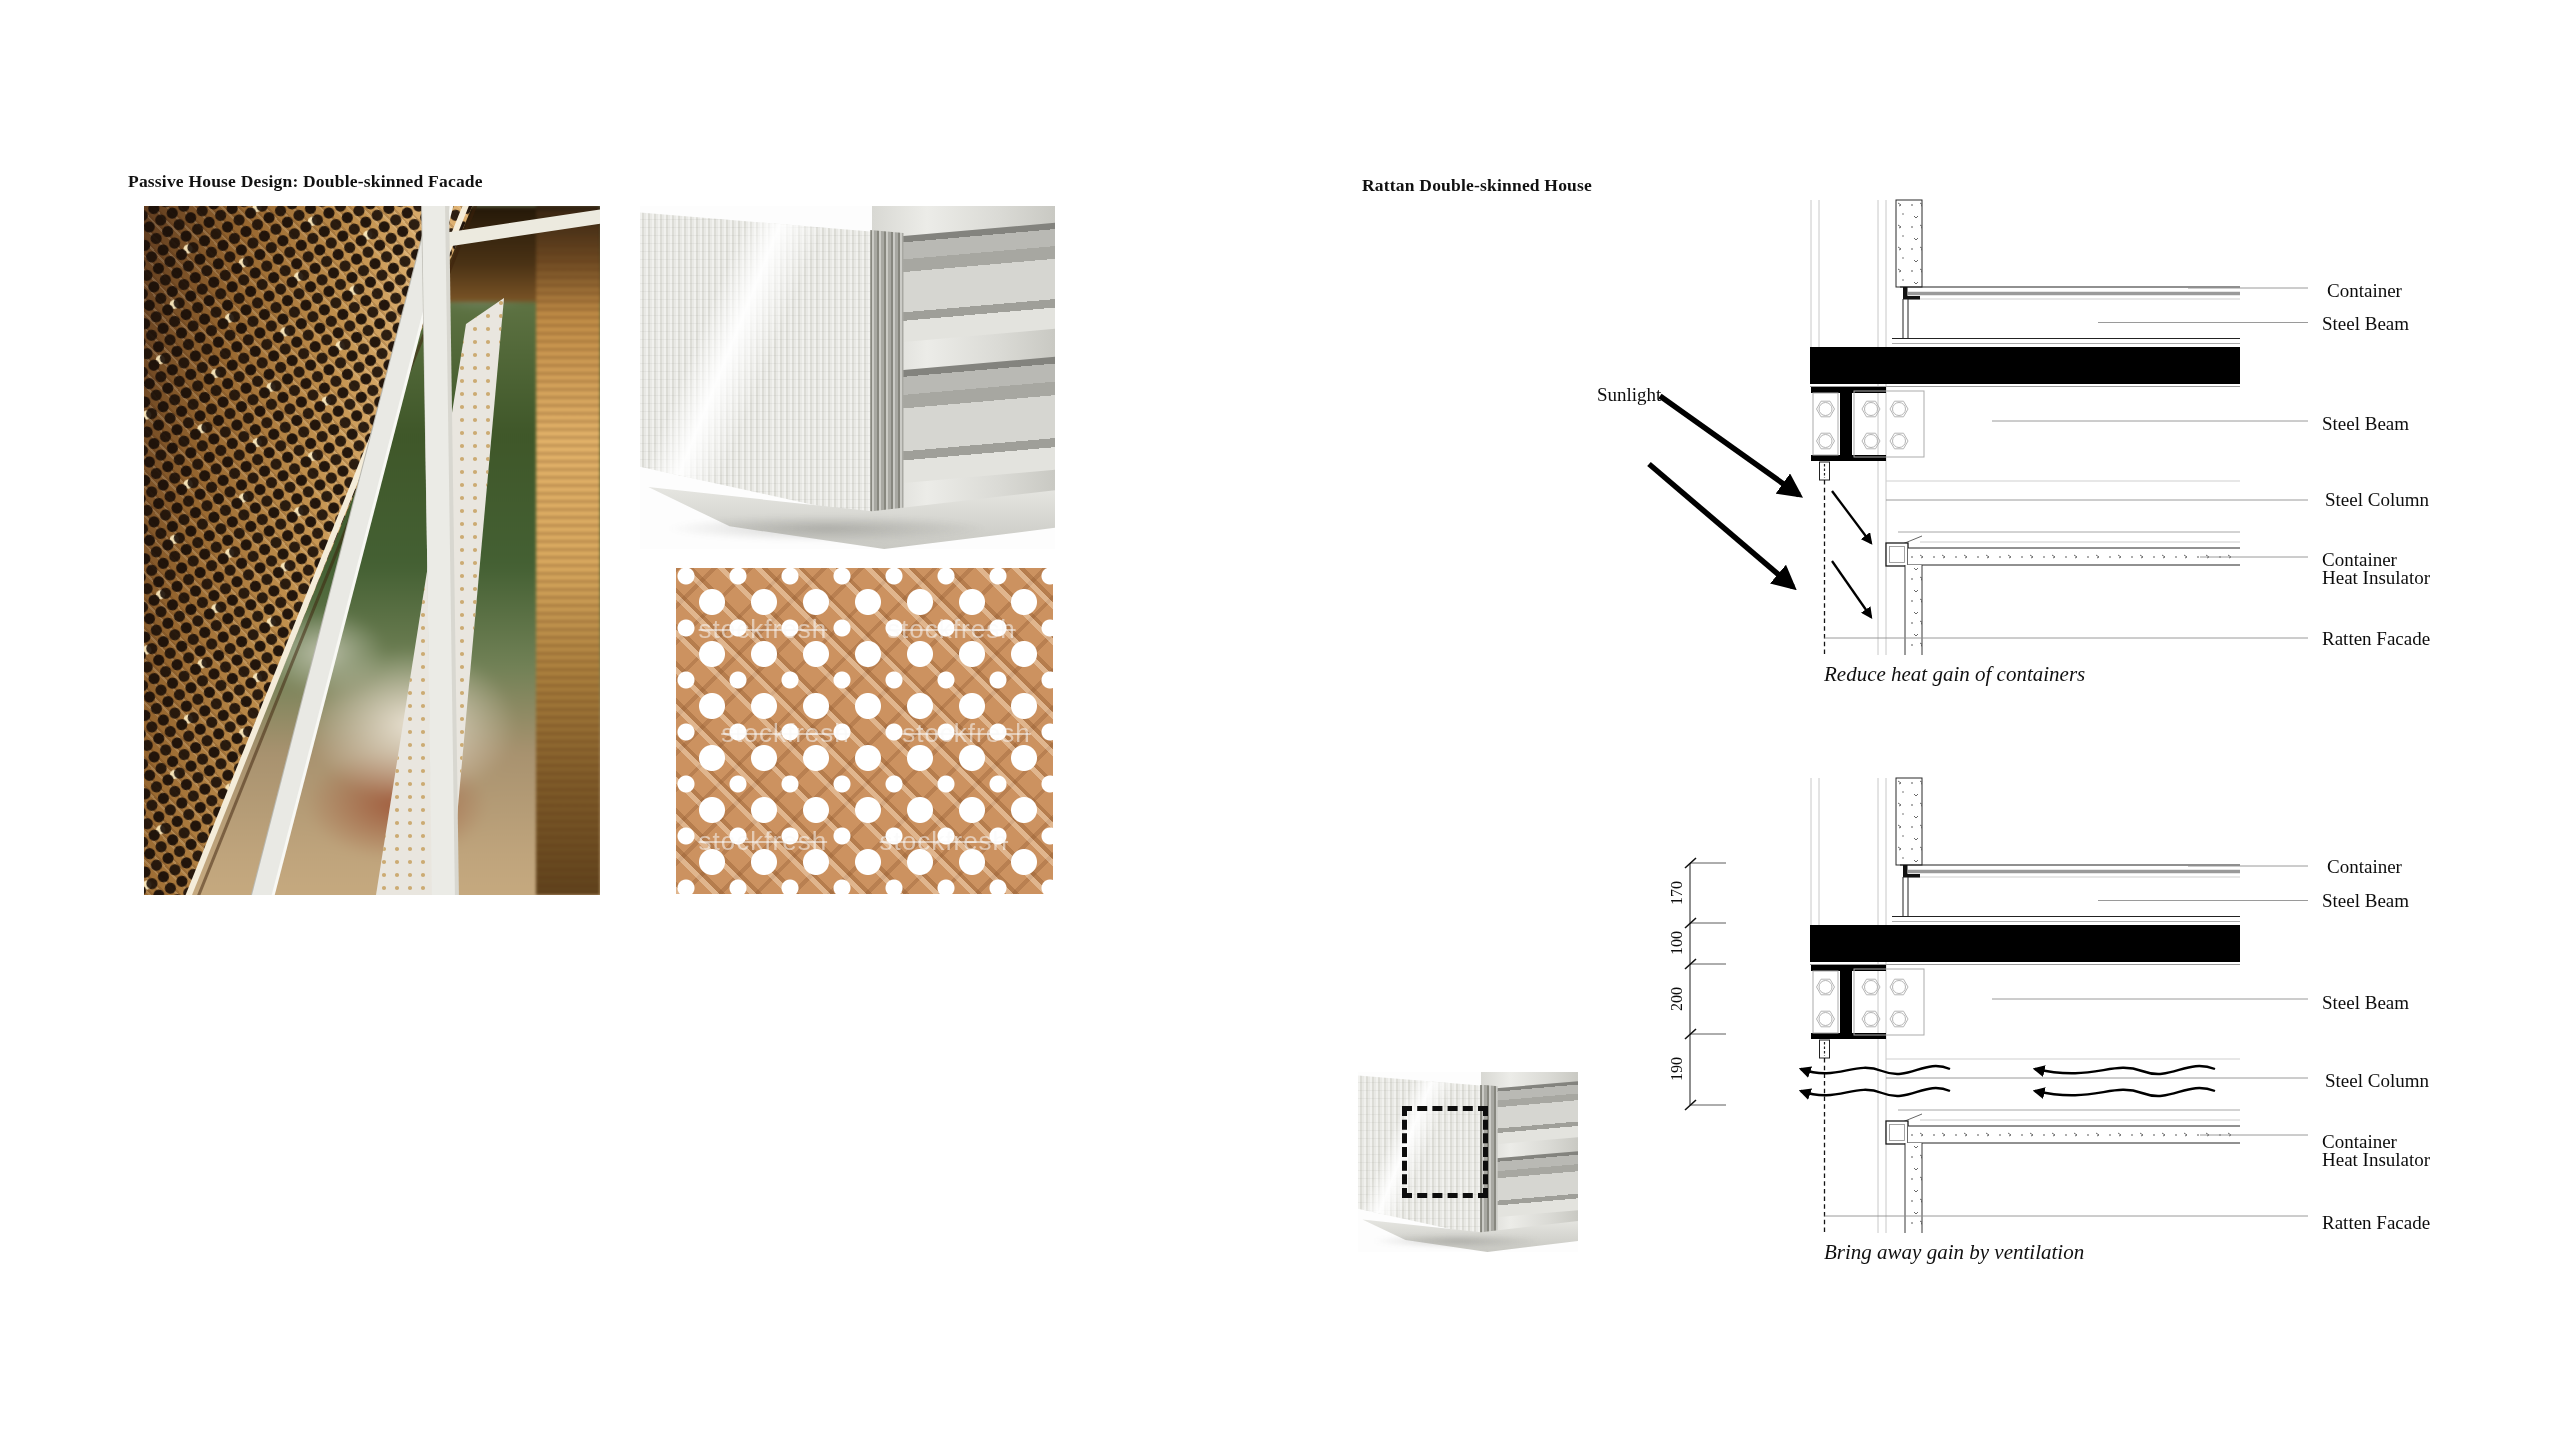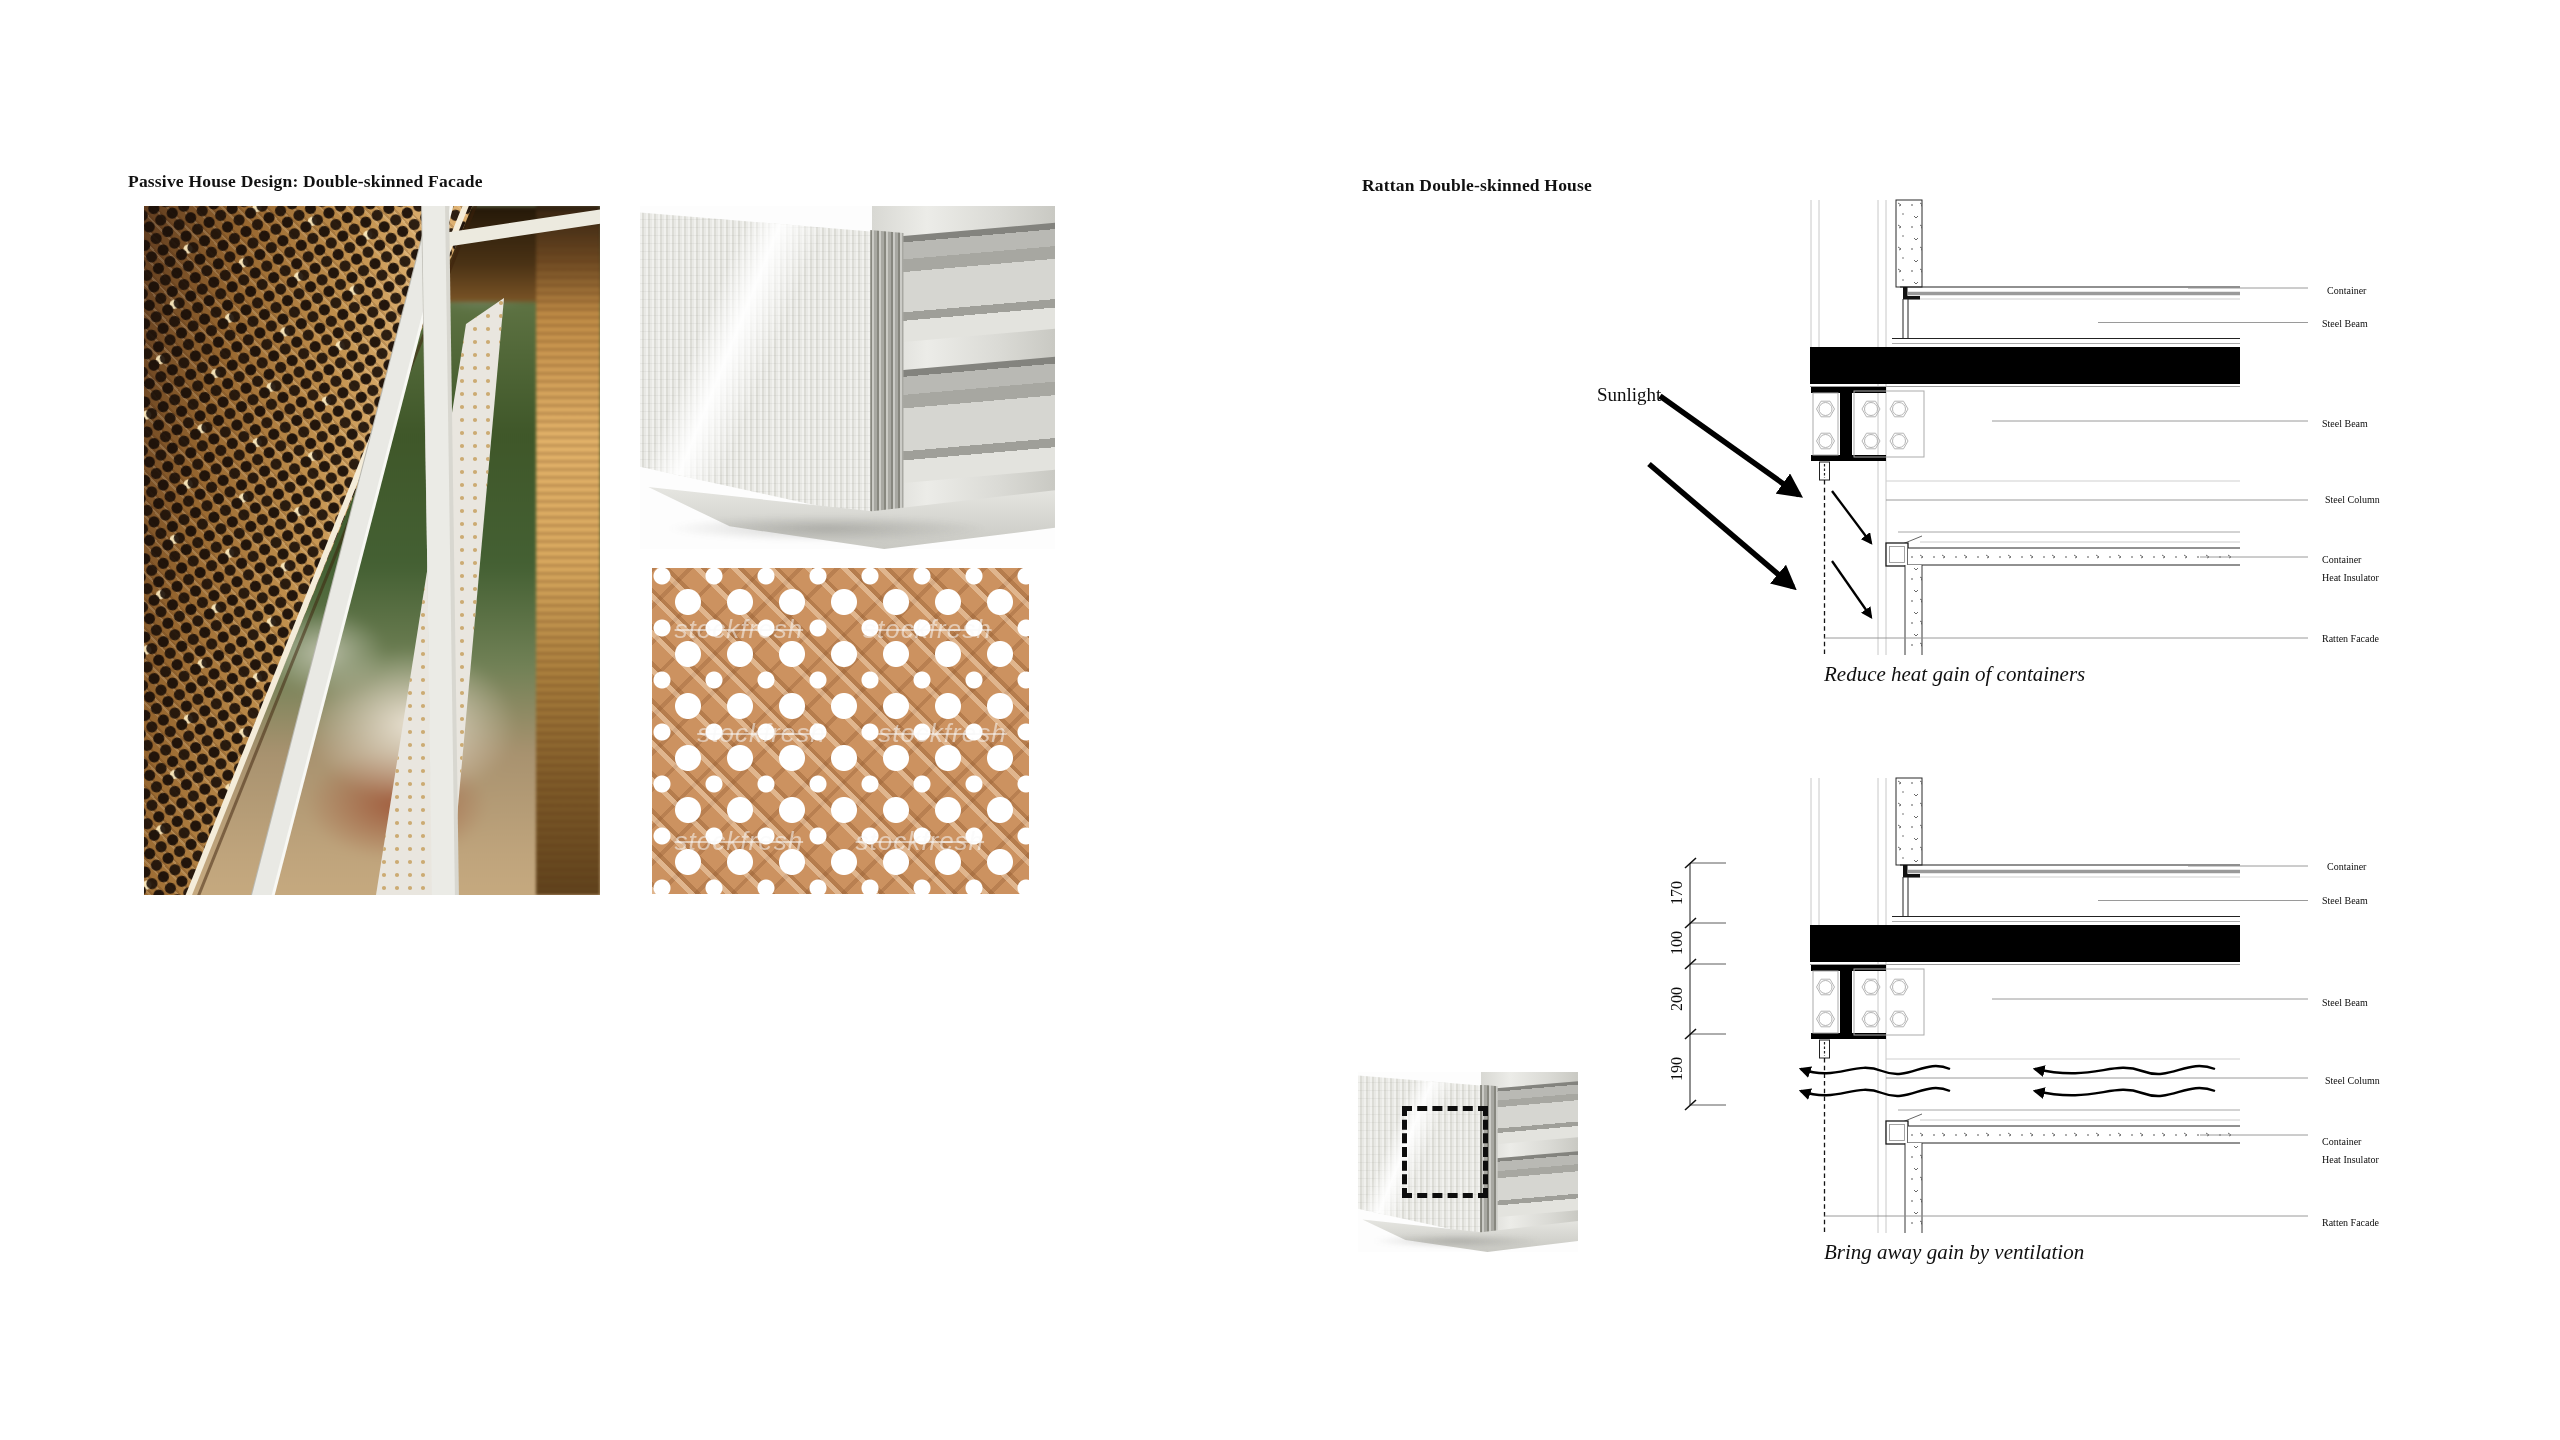--- a/index.html
+++ b/index.html
@@ -1,19 +1,19 @@
 <!DOCTYPE html>
 <html><head>
 <meta charset="utf-8">
 <style>
   html,body{margin:0;padding:0;background:#fff;}
   body{width:2560px;height:1440px;position:relative;overflow:hidden;
        font-family:"Liberation Serif", "DejaVu Serif", serif;color:#111;}
   .title{position:absolute;font-weight:bold;font-size:17.5px;letter-spacing:.2px;white-space:nowrap;}
-  .dlabel{position:absolute;left:2322px;font-size:10px;line-height:17.5px;white-space:nowrap;color:#0d0d0d;}
+  .dlabel{position:absolute;left:2322px;font-size:19px;line-height:17.5px;white-space:nowrap;color:#0d0d0d;}
   .caption{position:absolute;left:1824px;font-style:italic;font-size:21px;color:#101010;white-space:nowrap;}
   .annot{position:absolute;left:1597px;top:384px;font-size:19px;color:#0d0d0d;}
   .dim{position:absolute;left:1677px;font-size:16px;color:#0d0d0d;transform:translate(-50%,-50%) rotate(-90deg);white-space:nowrap;}
 
   
   .photo{position:absolute;left:144px;top:206px;width:456px;height:689px;overflow:hidden;background:#6f6f5f;}
   .ph-bg{position:absolute;inset:-18px;filter:blur(6px);background:
     radial-gradient(100px 70px at 72% 10%, rgba(200,215,235,.9), rgba(0,0,0,0) 70%),
     radial-gradient(150px 110px at 58% 74%, rgba(238,230,216,.95), rgba(0,0,0,0) 70%),
     radial-gradient(130px 80px at 55% 85%, rgba(158,82,52,.85), rgba(0,0,0,0) 70%),
@@ -52,28 +52,28 @@
     repeating-linear-gradient(90deg,#f1f1ee 0 2px,#dcdcd6 2px 4px,#e9e9e5 4px 6px);}
   .iso-corner{left:55.5%;top:7%;width:8%;height:90%;clip-path:polygon(0 0,100% 1%,100% 100%,0 93%);
     background:repeating-linear-gradient(90deg,#87877f 0 2px,#cbcbc6 2px 4px,#a8a8a2 4px 7px);}
   .iso-plinth{left:2%;top:78%;width:98%;height:22%;
     clip-path:polygon(0 18%,55% 50%,100% 22%,100% 72%,58% 100%,20% 70%);
     background:linear-gradient(180deg,#ECECE8,#c8c8c2);}
   .iso-shadow{left:6%;top:90%;width:78%;height:8%;filter:blur(2px);
     background:radial-gradient(ellipse, rgba(70,70,65,.25), rgba(0,0,0,0) 70%);}
 
   
-  .texture{position:absolute;left:652px;top:568px;width:377px;height:326px;overflow:hidden;
+  .texture{position:absolute;left:676px;top:568px;width:377px;height:326px;overflow:hidden;
     background-color:#cc9260;background-image:
     radial-gradient(circle, #ffffff 0 12.5px, rgba(255,255,255,0) 13.5px),
     radial-gradient(circle, #ffffff 0 8px, rgba(255,255,255,0) 9px),
     repeating-linear-gradient(45deg, rgba(255,235,210,.4) 0 5px, rgba(150,95,50,.42) 5px 9px, rgba(0,0,0,0) 9px 26px),
     repeating-linear-gradient(-45deg, rgba(140,85,45,.30) 0 4px, rgba(0,0,0,0) 4px 26px);
     background-size:52px 52px,52px 52px,auto,auto;
-    background-position:10px 8px,36px 34px,0 0,0 0;font-style:italic;}
+    background-position:10px 8px,36px 34px,0 0,0 0;}
   .wm{position:absolute;font-family:"Liberation Sans", sans-serif;font-size:26px;letter-spacing:1px;
     color:rgba(248,248,248,.55);text-decoration:line-through;white-space:nowrap;}
 
   .dash-box{position:absolute;left:1402px;top:1106px;width:76px;height:82px;border:5px dashed #0d0d0d;}
 
   .drawing-svg{position:absolute;left:0;top:0;pointer-events:none;}
 </style>
 </head>
 <body>
 

